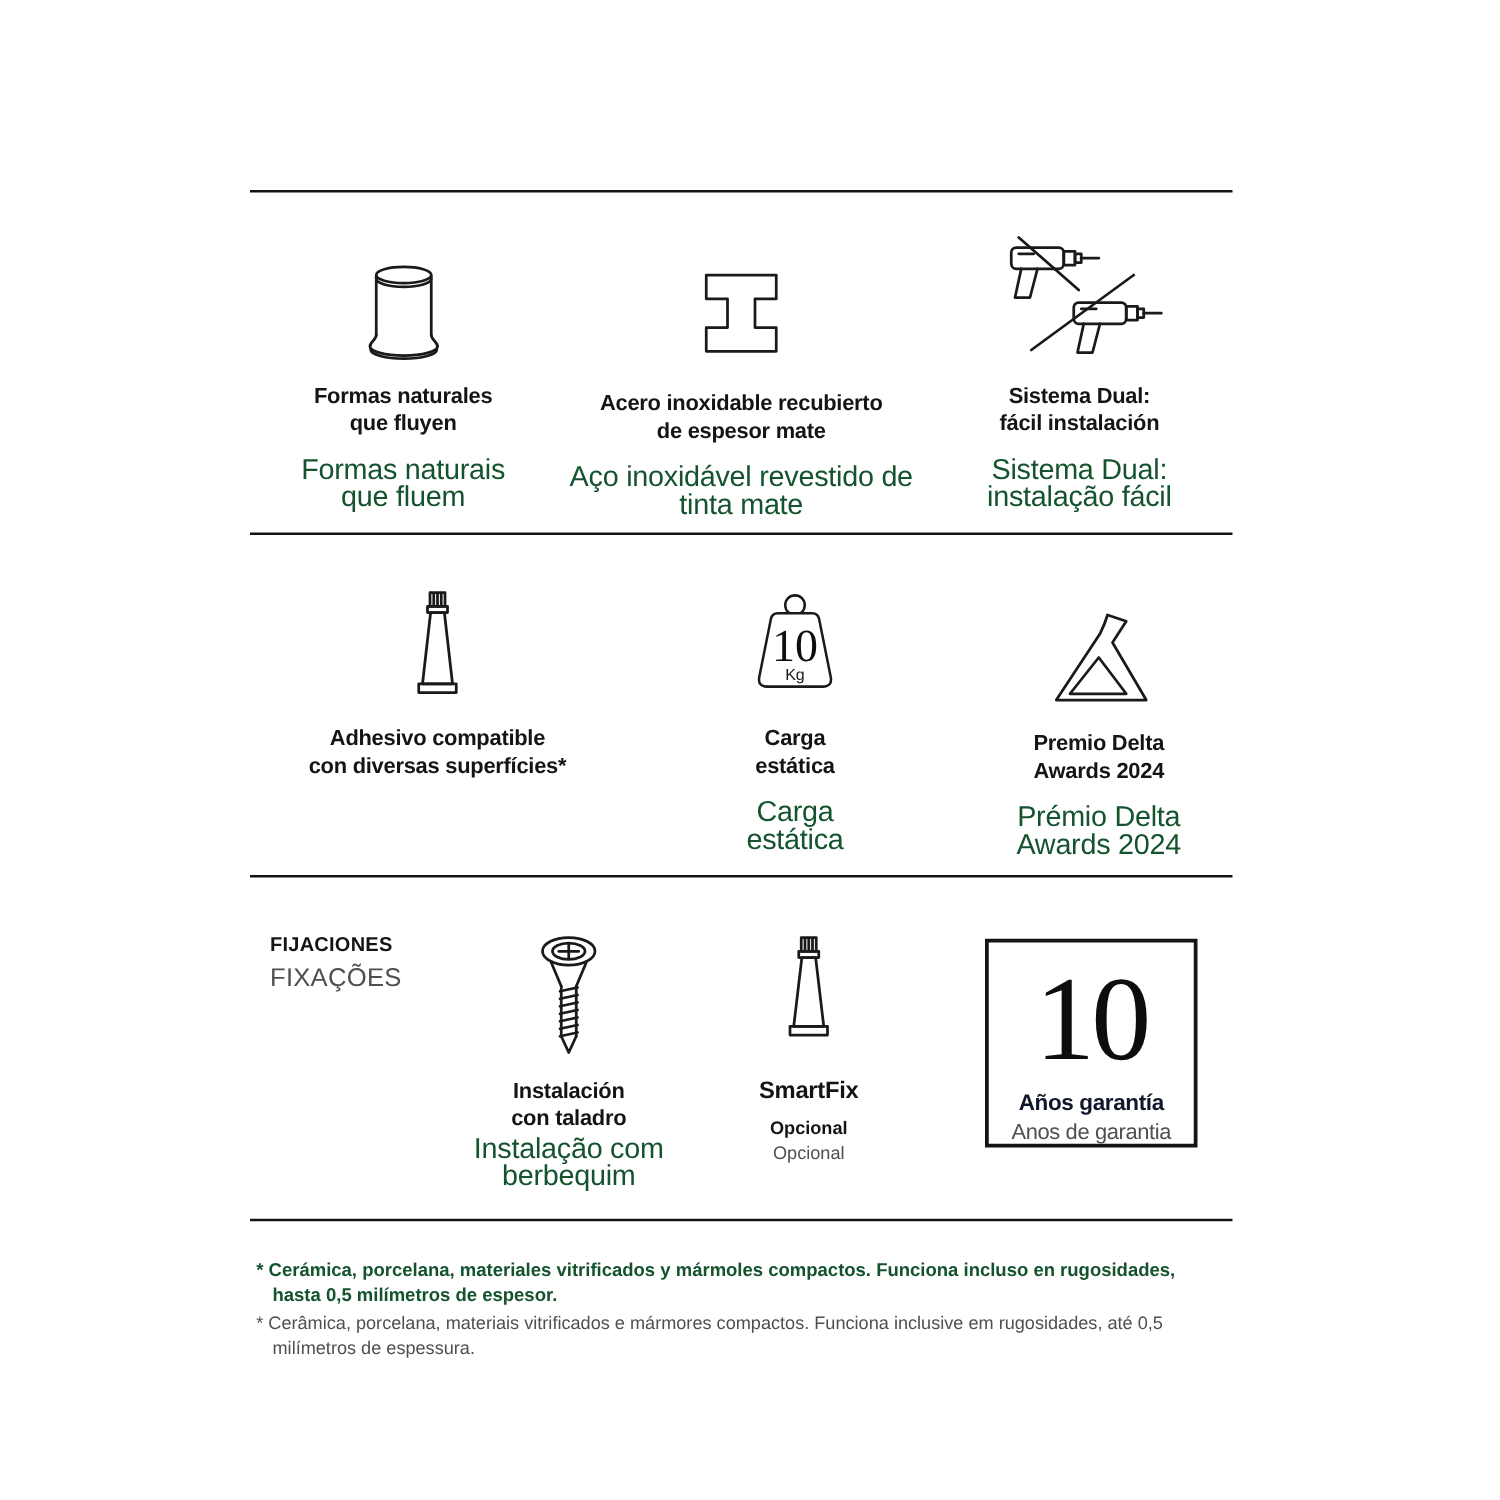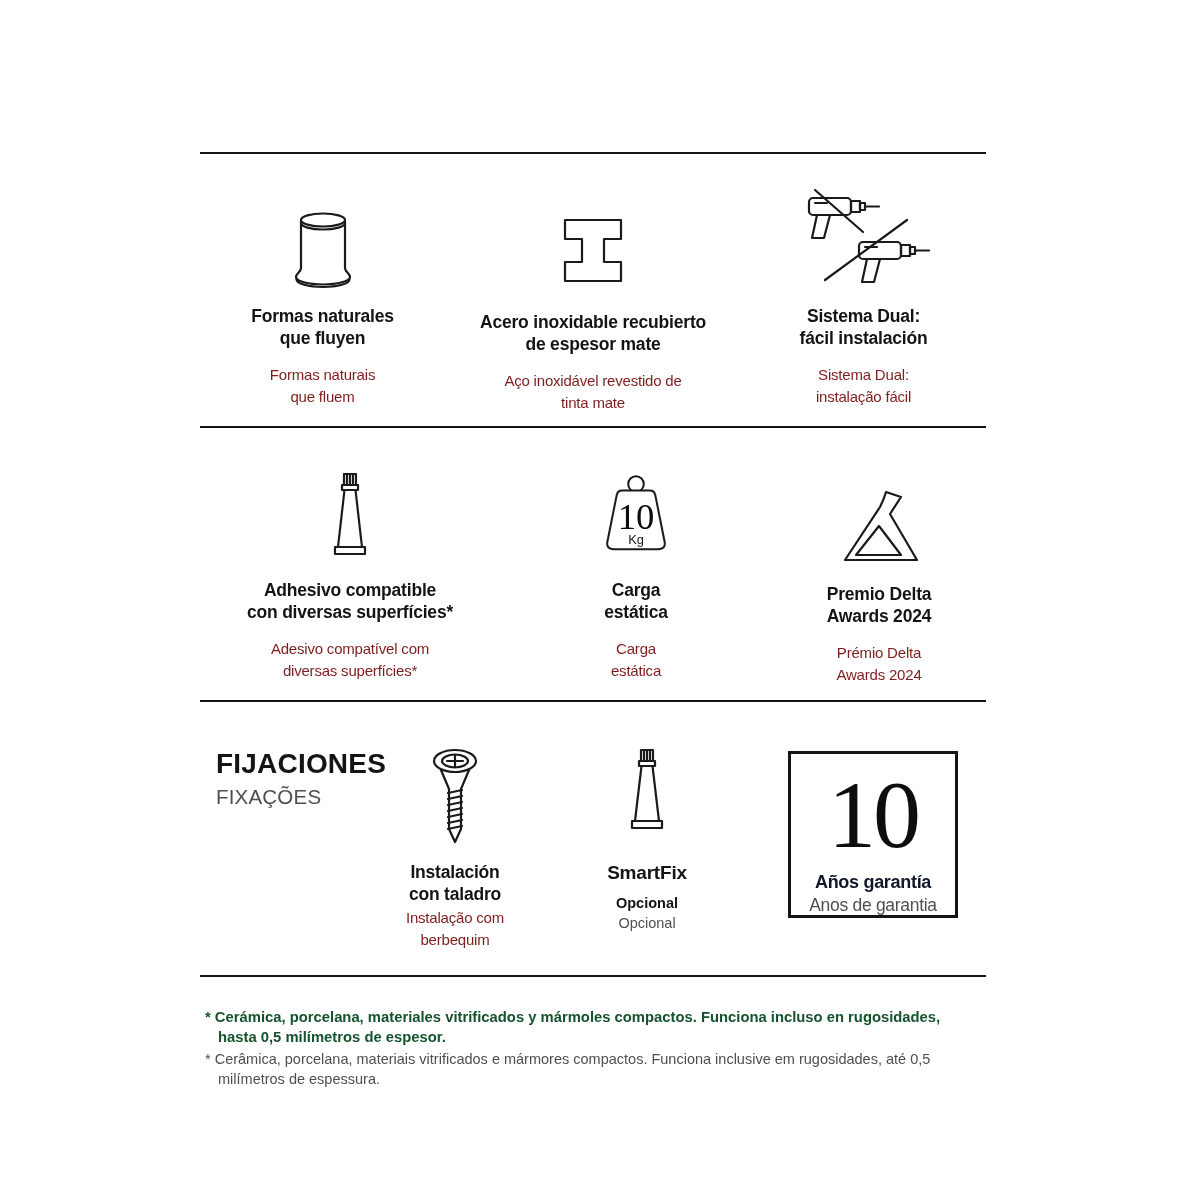--- a/index.html
+++ b/index.html
@@ -6,24 +6,24 @@
   body{width:1200px;height:1200px;font-family:"Liberation Sans",sans-serif;color:#141414;}
   .sheet{position:relative;width:1200px;height:1200px;background:#fff;overflow:hidden;}
   .divider{position:absolute;left:200px;width:786px;border-top:2.5px solid #141414;height:0;}
   .row{position:absolute;left:200px;width:786px;display:grid;}
   .row1{top:152px;height:274px;grid-template-columns:245px 296px 245px;}
   .row2{top:426px;height:274px;grid-template-columns:300px 272px 214px;}
   .cell{display:flex;flex-direction:column;align-items:center;text-align:center;padding-top:38px;gap:13px;}
   .iconbox{height:100px;display:flex;align-items:flex-end;justify-content:center;}
   .iconbox svg{display:block;}
   .title{font-weight:bold;font-size:17.5px;line-height:21.5px;letter-spacing:-0.2px;color:#141414;white-space:pre-line;margin-top:3px;}
-  .subtitle{font-size:15px;line-height:22px;letter-spacing:-0.2px;color:#7f1d1d;white-space:pre-line;margin-top:2px;}
+  .subtitle{font-size:23px;line-height:22px;letter-spacing:-0.2px;color:#14532d;white-space:pre-line;margin-top:2px;}
   .row3{top:700px;height:276px;position:absolute;left:200px;width:786px;}
   .fixhead{position:absolute;left:16px;top:48px;text-align:left;}
-  .fixhead .t{font-weight:bold;font-size:28px;letter-spacing:0.2px;color:#141414;}
+  .fixhead .t{font-weight:bold;font-size:16px;letter-spacing:0.2px;color:#141414;}
   .fixhead .s{font-size:20.5px;letter-spacing:0.2px;color:#4f4f4f;margin-top:5px;}
   .cell-screw{position:absolute;left:155px;top:0;width:200px;display:flex;flex-direction:column;align-items:center;text-align:center;padding-top:48px;}
   .cell-screw .iconbox{height:98px;}
   .cell-screw .title{margin-top:16px;text-align:center;}
   .cell-smartfix{position:absolute;left:352px;top:0;width:190px;display:flex;flex-direction:column;align-items:center;text-align:center;padding-top:48px;}
   .cell-smartfix .iconbox{height:90px;}
   .sf-title{font-weight:bold;font-size:19px;letter-spacing:-0.2px;margin-top:24px;color:#141414;}
   .sf-opt{font-weight:bold;font-size:14.5px;margin-top:11px;color:#141414;}
   .sf-opt-pt{font-size:14.5px;margin-top:4px;color:#4f4f4f;}
   .warranty{position:absolute;left:588px;top:51px;width:170px;height:167px;border:3px solid #141414;box-sizing:border-box;
@@ -115,22 +115,20 @@
           <line class="ic" stroke-width="1.6" x1="15" y1="3" x2="15" y2="12"></line>
           <line class="ic" stroke-width="1.6" x1="18" y1="3" x2="18" y2="12"></line>
           <line class="ic" stroke-width="1.6" x1="21" y1="3" x2="21" y2="12"></line>
           <rect class="ic" x="10" y="13" width="16" height="5"></rect>
           <path class="ic" d="M12.5 18 L6 75 H30 L23.5 18 Z"></path>
           <rect class="ic" x="3" y="75" width="30" height="7"></rect>
         </svg>
       </div>
       <div class="title">Adhesivo compatible
 con diversas superfícies*</div>
-      <div class="subtitle">Adesivo compatível com
-diversas superfícies*</div>
     </div>
     <div class="cell">
       <div class="iconbox">
         <svg width="92" height="90" viewBox="0 0 100 98">
           <circle class="ic" cx="50" cy="11" r="8.5"></circle>
           <path class="icf" d="M35 18 L65 18 Q70 18 71 23 L81 73 Q83 82 74 82 L26 82 Q17 82 19 73 L29 23 Q30 18 35 18 Z"></path>
           <text x="50" y="60" text-anchor="middle" font-family="Liberation Serif, serif" font-size="40" fill="#0d0d0d" stroke="none">10</text>
           <text x="50" y="76" text-anchor="middle" font-family="Liberation Sans, sans-serif" font-size="14" fill="#1a1a1a" stroke="none">Kg</text>
         </svg>
       </div>

